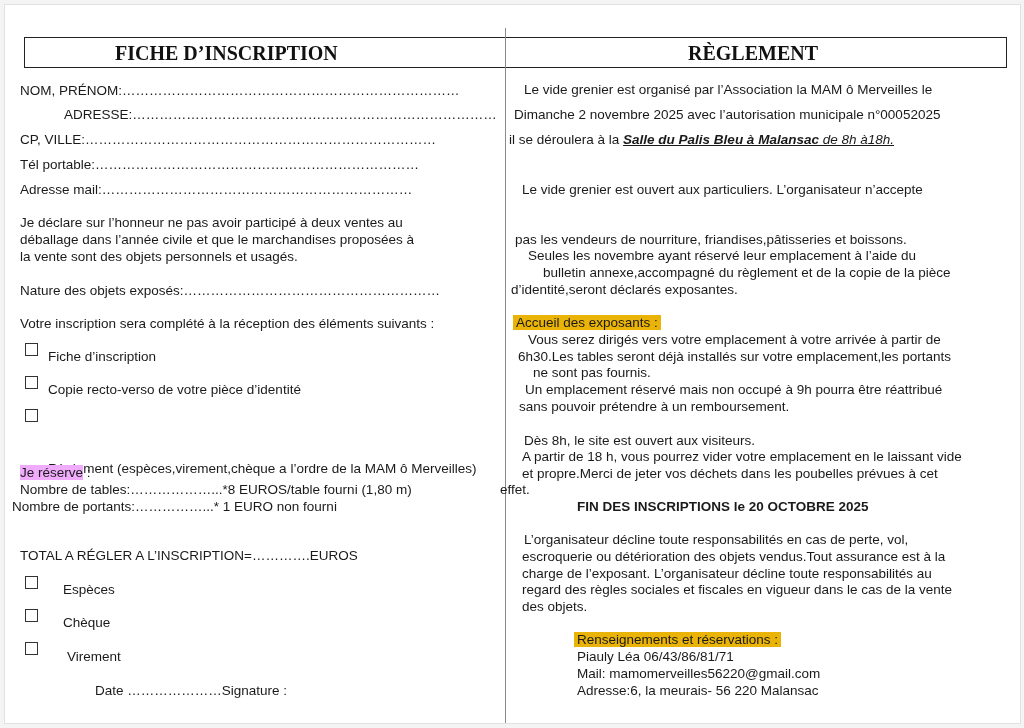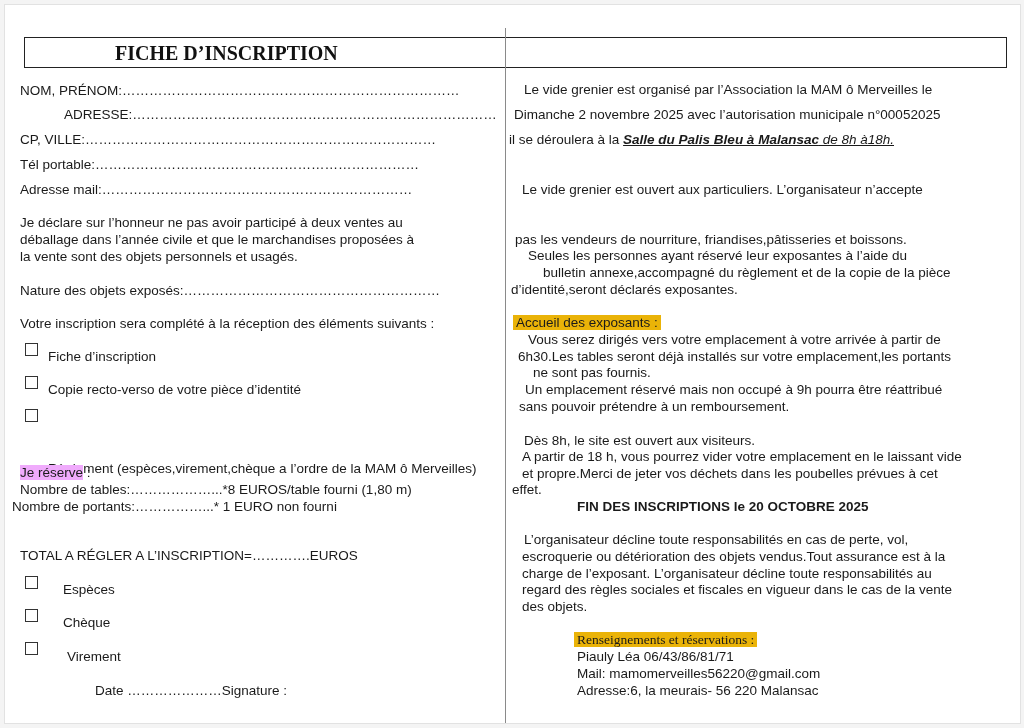--- a/index.html
+++ b/index.html
@@ -33,20 +33,21 @@
   .bold { font-weight:bold; }
   .ul { text-decoration:underline; }
   .it { font-style:italic; }
 </style>
 </head>
 <body>
 
 <div class="page">
   <div class="header-row">
     <span class="h-title h-left">FICHE D’INSCRIPTION</span>
+    <span class="h-title h-right">RÈGLEMENT</span>
   </div>
 </div>
 
 <div class="divider"></div>
 
 <div class="t" style="left:20px;top:83px;"><span>NOM, PRÉNOM:</span><span class="dots">…………………………………………………………………</span></div>
 <div class="t" style="left:20px;top:107px;margin-left:44px;"><span>ADRESSE:</span><span class="dots">………………………………………………………………………</span></div>
 <div class="t" style="left:20px;top:132px;"><span>CP, VILLE:</span><span class="dots">……………………………………………………………………</span></div>
 <div class="t" style="left:20px;top:157px;"><span>Tél portable:</span><span class="dots">………………………………………………………………</span></div>
 <div class="t" style="left:20px;top:182px;"><span>Adresse mail:</span><span class="dots">……………………………………………………………</span></div>
@@ -81,40 +82,40 @@
 
 <div class="t" style="left:95px;top:683px;">Date …………………Signature :</div>
 
 <div class="t" style="left:524px;top:82px;">Le vide grenier est organisé par l’Association la MAM ô Merveilles  le</div>
 <div class="t" style="left:514px;top:107px;">Dimanche 2 novembre 2025 avec l’autorisation municipale n°00052025</div>
 <div class="t" style="left:509px;top:132px;"><span>il se déroulera à la </span><span class="bold it ul">Salle du Palis Bleu à Malansac</span><span class="it ul"> de 8h à18h.</span></div>
 
 <div class="t" style="left:522px;top:182px;">Le vide grenier est ouvert aux particuliers. L’organisateur n’accepte</div>
 <div class="t" style="left:515px;top:199px;margin-top:33px;">pas les vendeurs de nourriture, friandises,pâtisseries et boissons.</div>
 
-<div class="t" style="left:528px;top:248px;">Seules les personnes ayant réservé leur exposantes à l’aide du</div>
+<div class="t" style="left:528px;top:248px;">Seules les novembre ayant réservé leur emplacement à l’aide du</div>
 <div class="t" style="left:515px;top:265px;padding-left:28px;">bulletin annexe,accompagné du règlement et de la copie de la pièce</div>
 <div class="t" style="left:511px;top:282px;">d’identité,seront déclarés exposantes.</div>
 
 <div class="t" style="left:513px;top:315px;"><span class="hl">Accueil des exposants :</span></div>
 <div class="t" style="left:528px;top:332px;">Vous serez dirigés vers votre emplacement à votre arrivée à partir de</div>
 <div class="t" style="left:518px;top:349px;">6h30.Les tables seront déjà installés sur votre emplacement,les portants</div>
 <div class="t" style="left:533px;top:365px;">ne sont pas fournis.</div>
 <div class="t" style="left:525px;top:382px;">Un emplacement réservé mais non occupé à 9h pourra être réattribué</div>
 <div class="t" style="left:519px;top:399px;">sans pouvoir prétendre à un remboursement.</div>
 
 <div class="t" style="left:524px;top:433px;">Dès 8h, le site est ouvert aux visiteurs.</div>
 <div class="t" style="left:522px;top:449px;">A partir de 18 h, vous pourrez vider votre emplacement en le laissant vide</div>
 <div class="t" style="left:522px;top:466px;">et propre.Merci de jeter vos déchets dans les poubelles prévues à cet</div>
-<div class="t" style="left:512px;top:482px;">effet.</div>
+<div class="t" style="left:500px;top:482px;">effet.</div>
 
 <div class="t bold" style="left:577px;top:499px;">FIN DES INSCRIPTIONS le 20 OCTOBRE 2025</div>
 
 <div class="t" style="left:524px;top:532px;">L’organisateur décline toute responsabilités en cas de perte, vol,</div>
 <div class="t" style="left:522px;top:549px;">escroquerie ou détérioration des objets vendus.Tout assurance est à la</div>
 <div class="t" style="left:522px;top:566px;">charge de l’exposant. L’organisateur décline toute responsabilités au</div>
 <div class="t" style="left:522px;top:582px;">regard des règles sociales et fiscales en vigueur dans le cas de la vente</div>
 <div class="t" style="left:522px;top:599px;">des objets.</div>
 
-<div class="t" style="left:574px;top:632px;font-family:Liberation Serif, serif;"><span class="hl">Renseignements et réservations :</span></div>
+<div class="t" style="left:574px;top:632px;"><span class="hl">Renseignements et réservations :</span></div>
 <div class="t" style="left:577px;top:649px;">Piauly Léa 06/43/86/81/71</div>
 <div class="t" style="left:577px;top:666px;">Mail: mamomerveilles56220@gmail.com</div>
 <div class="t" style="left:577px;top:683px;">Adresse:6, la meurais- 56 220 Malansac</div>
 
 </body></html>

